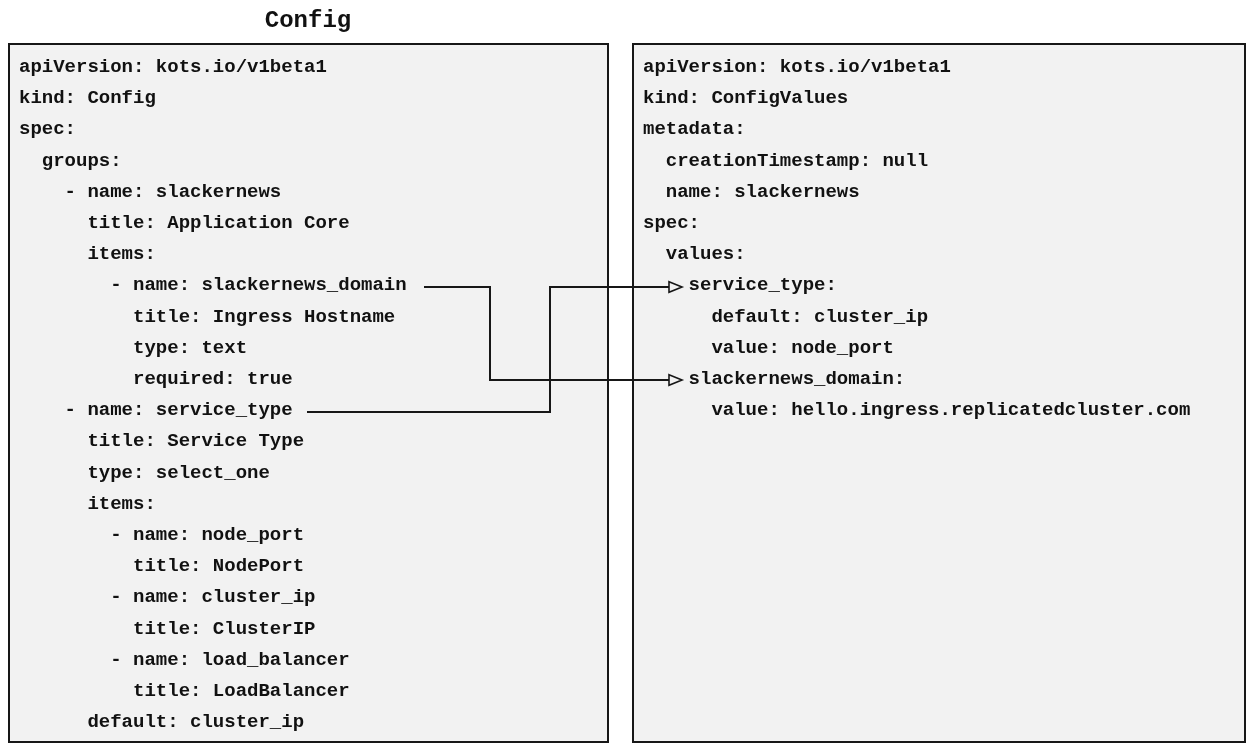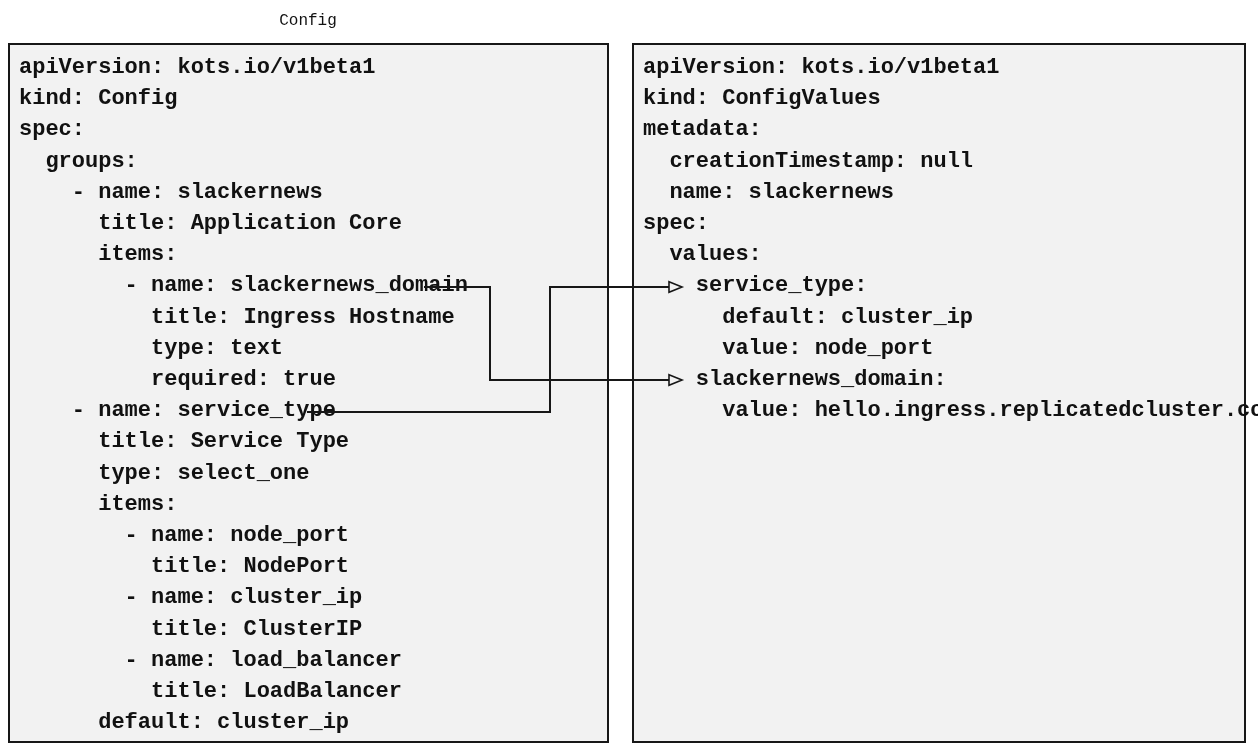--- a/index.html
+++ b/index.html
@@ -16,43 +16,43 @@
     background:var(--page-bg);
     overflow:hidden;
     font-family:"Liberation Mono", monospace;
   }
   .panel-title{
     position:absolute;
     top:7px;
     height:28px;
     line-height:28px;
     text-align:center;
-    font-weight:normal;
-    font-size:16px;
+    font-weight:bold;
+    font-size:24px;
     letter-spacing:0;
     color:var(--text-color);
   }
   .config-title{left:8px;width:600px;}
   .values-title{left:632px;width:614px;}
   .panel{
     position:absolute;
     top:43px;
     height:700px;
     background:var(--box-fill);
     border:2px solid var(--line-color);
     box-sizing:border-box;
   }
   .config-box{left:8px;width:601px;}
   .values-box{left:632px;width:614px;}
   .panel pre{
     margin:0;
     padding:7px 0 0 9px;
     font-family:"Liberation Mono", monospace;
     font-weight:bold;
-    font-size:22px;
+    font-size:19px;
     line-height:31.2px;
     color:var(--text-color);
     white-space:pre;
   }
   .overlay{
     position:absolute;
     left:0;top:0;
     width:1258px;
     height:756px;
     pointer-events:none;

